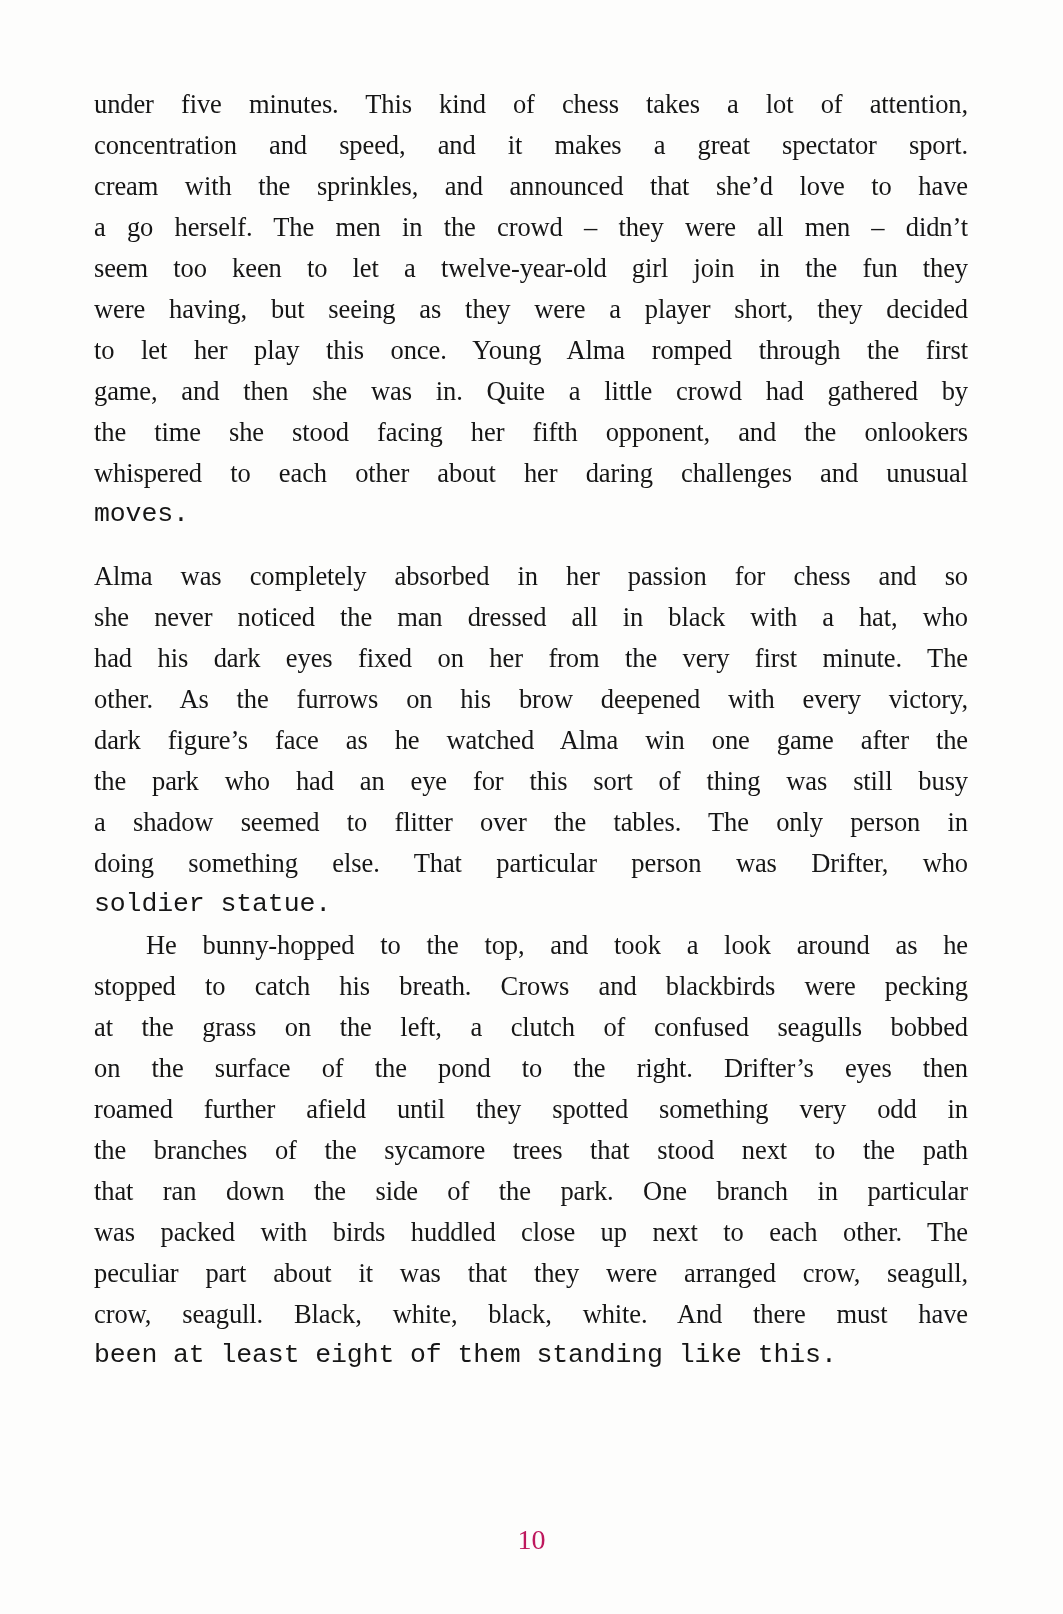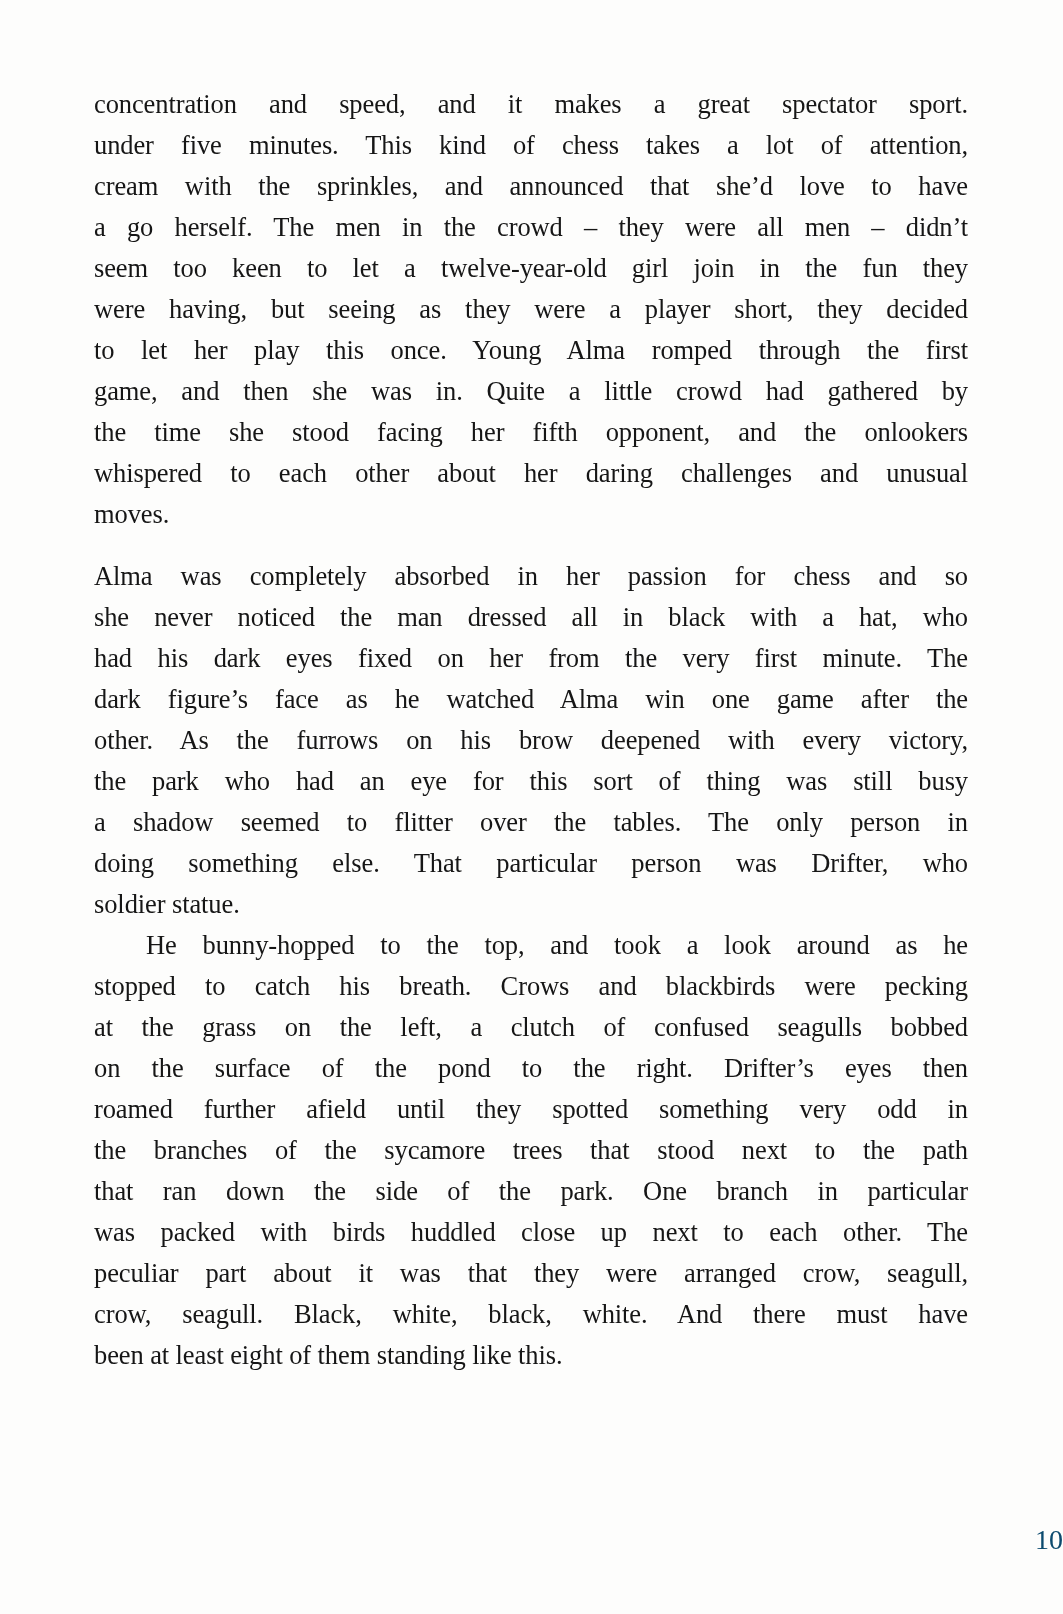--- a/index.html
+++ b/index.html
@@ -35,60 +35,61 @@
     line-height: 41px;
     height: 41px;
     letter-spacing: -0.1px;
     text-align: justify;
     text-align-last: justify;
     white-space: normal;
     overflow: hidden;
   }
   .line.last-line {
     text-align-last: left;
+    font-family: Liberation Mono, monospace;
   }
   .paragraph.indent-first .line:first-child {
     text-indent: 52px;
   }
   .page-number {
     position: absolute;
     left: 0;
     right: 0;
     top: 1524px;
-    text-align: right;
+    text-align: center;
     font-size: 28px;
-    color: #0c4a6e;
+    color: #be185d;
   }
 </style>
 </head>
 <body>
 
 <div class="page">
   <div class="text-block">
 
     <div class="paragraph">
+      <div class="line">under five minutes. This kind of chess takes a lot of attention,</div>
       <div class="line">concentration and speed, and it makes a great spectator sport.</div>
-      <div class="line">under five minutes. This kind of chess takes a lot of attention,</div>
       <div class="line">cream with the sprinkles, and announced that she’d love to have</div>
       <div class="line">a go herself. The men in the crowd – they were all men – didn’t</div>
       <div class="line">seem too keen to let a twelve-year-old girl join in the fun they</div>
       <div class="line">were having, but seeing as they were a player short, they decided</div>
       <div class="line">to let her play this once. Young Alma romped through the first</div>
       <div class="line">game, and then she was in. Quite a little crowd had gathered by</div>
       <div class="line">the time she stood facing her fifth opponent, and the onlookers</div>
       <div class="line">whispered to each other about her daring challenges and unusual</div>
       <div class="line last-line">moves.</div>
     </div>
 
     <div class="paragraph gap-before">
       <div class="line">Alma was completely absorbed in her passion for chess and so</div>
       <div class="line">she never noticed the man dressed all in black with a hat, who</div>
       <div class="line">had his dark eyes fixed on her from the very first minute. The</div>
+      <div class="line">other. As the furrows on his brow deepened with every victory,</div>
       <div class="line">dark figure’s face as he watched Alma win one game after the</div>
-      <div class="line">other. As the furrows on his brow deepened with every victory,</div>
       <div class="line">the park who had an eye for this sort of thing was still busy</div>
       <div class="line">a shadow seemed to flitter over the tables. The only person in</div>
       <div class="line">doing something else. That particular person was Drifter, who</div>
       <div class="line last-line">soldier statue.</div>
     </div>
 
     <div class="paragraph indent-first">
       <div class="line">He bunny-hopped to the top, and took a look around as he</div>
       <div class="line">stopped to catch his breath. Crows and blackbirds were pecking</div>
       <div class="line">at the grass on the left, a clutch of confused seagulls bobbed</div>

